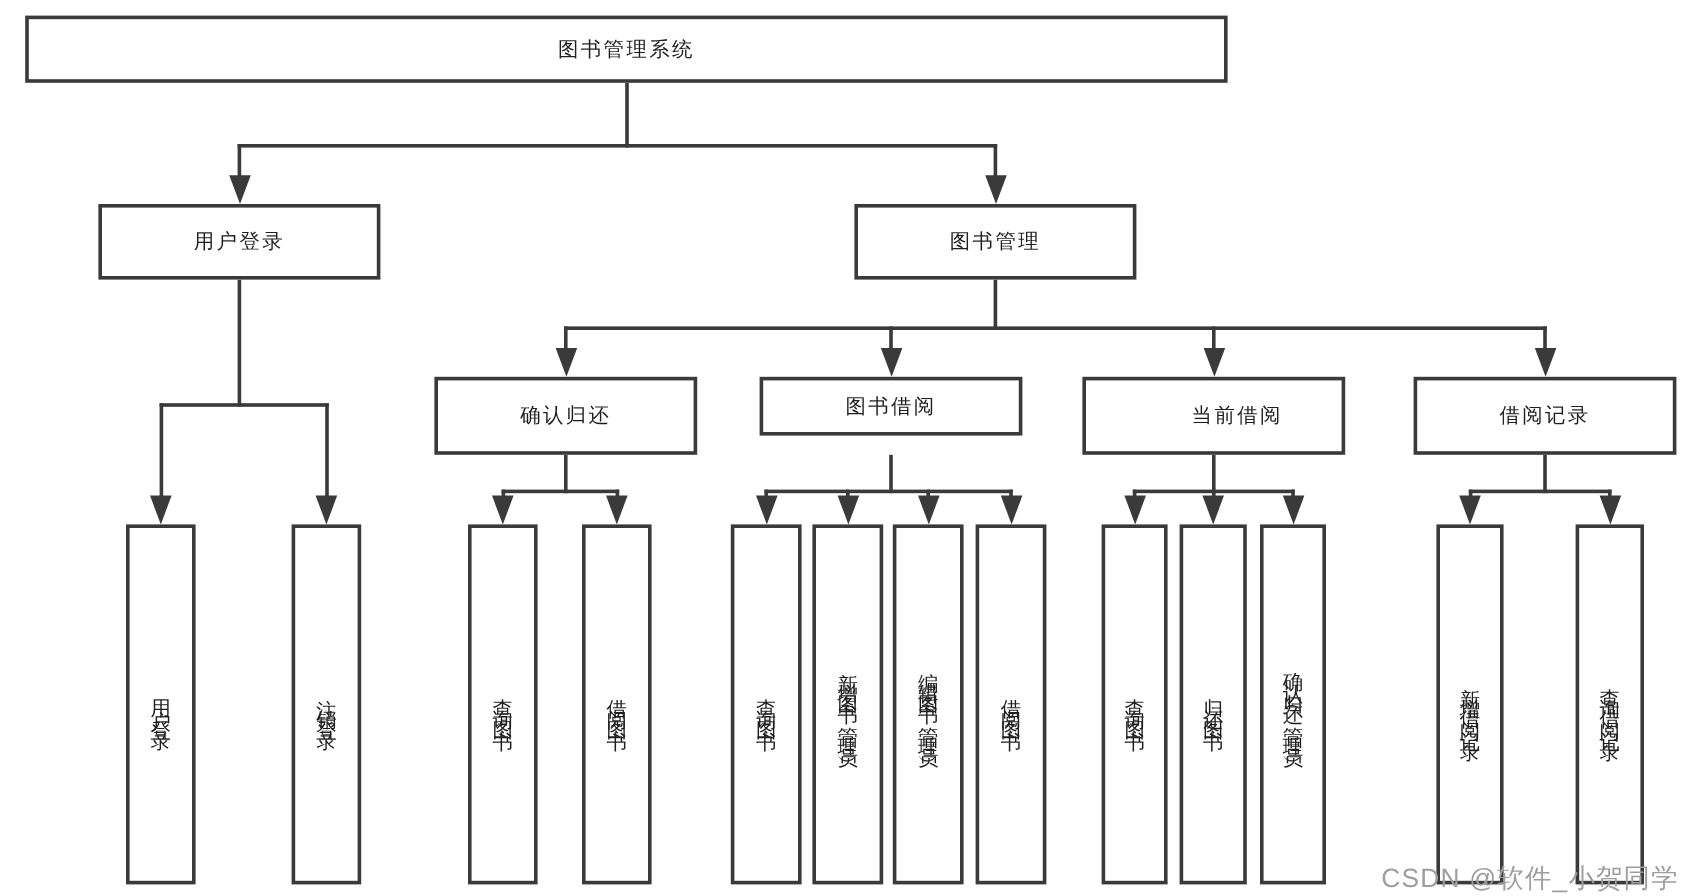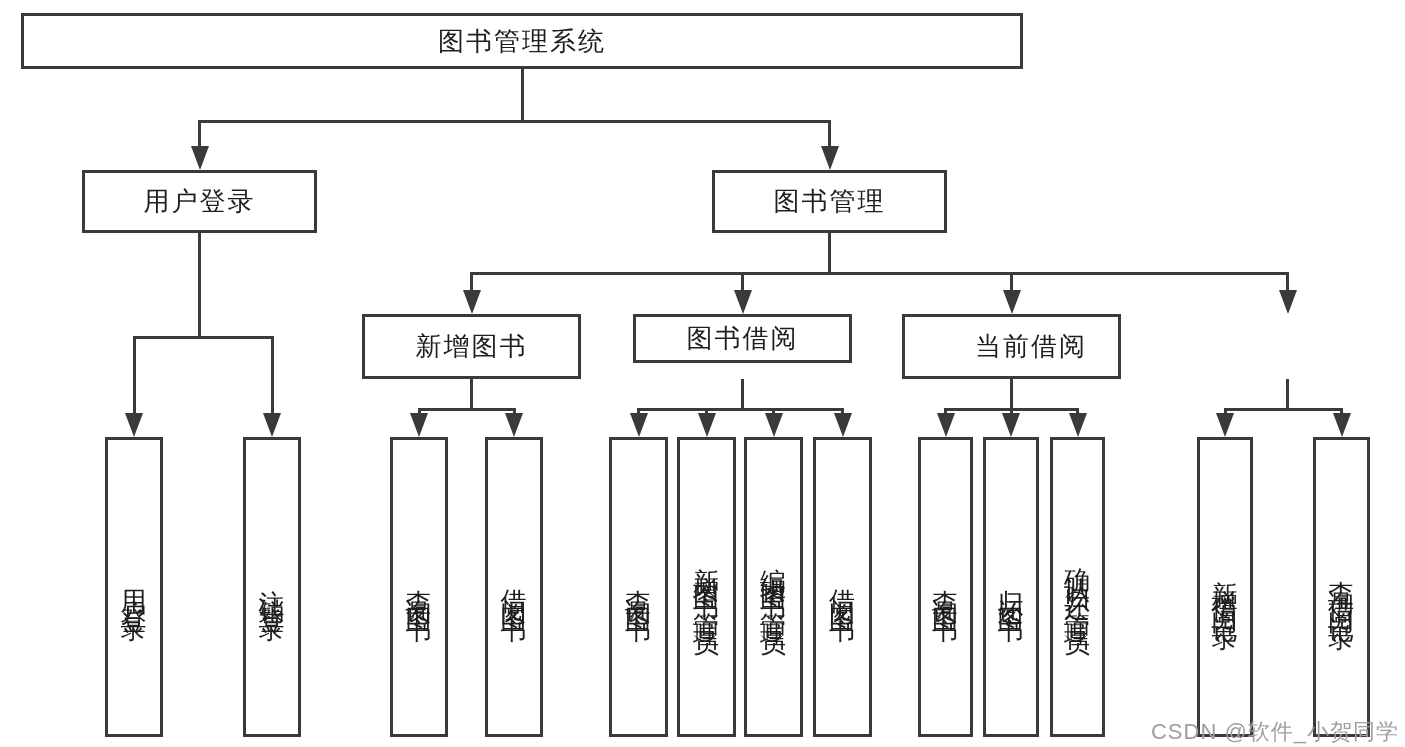--- a/index.html
+++ b/index.html
@@ -17,21 +17,21 @@
   }
   .node {
     position: absolute;
     box-sizing: border-box;
     border: 3px solid var(--line, #3a3a3a);
     background: #ffffff;
     display: flex;
     align-items: center;
     justify-content: center;
     color: var(--text, #1e1e1e);
-    font-size: 26px;
+    font-size: 17px;
     z-index: 2;
   }
   .node .node-label {
     white-space: nowrap;
     letter-spacing: 2px;
   }
   .node.vertical .node-label {
     writing-mode: vertical-rl;
     text-orientation: upright;
     letter-spacing: 9px;
@@ -71,27 +71,30 @@
 <div class="node" style="left: 21px; top: 13px; width: 1002px; height: 56px;">
       <span class="node-label">图书管理系统</span>
     </div>
     <div class="node" style="left: 82px; top: 170px; width: 235px; height: 63px;">
       <span class="node-label">用户登录</span>
     </div>
     <div class="node" style="left: 712px; top: 170px; width: 235px; height: 63px;">
       <span class="node-label">图书管理</span>
     </div>
     <div class="node" style="left: 362px; top: 314px; width: 219px; height: 65px;">
-      <span class="node-label">新增图书</span>
+      <span class="node-label">确认归还</span>
     </div>
     <div class="node" style="left: 633px; top: 314px; width: 219px; height: 49px;">
       <span class="node-label">图书借阅</span>
     </div>
     <div class="node" style="left: 902px; top: 314px; width: 219px; height: 65px; padding-left: 39px;">
       <span class="node-label">当前借阅</span>
+    </div>
+    <div class="node" style="left: 1178px; top: 314px; width: 219px; height: 65px;">
+      <span class="node-label">借阅记录</span>
     </div>
     <div class="node vertical" style="left: 105px; top: 437px; width: 58px; height: 300px;">
       <span class="node-label">用户登录</span>
     </div>
     <div class="node vertical" style="left: 243px; top: 437px; width: 58px; height: 300px;">
       <span class="node-label">注销登录</span>
     </div>
     <div class="node vertical" style="left: 390px; top: 437px; width: 58px; height: 300px;">
       <span class="node-label">查询图书</span>
     </div>

